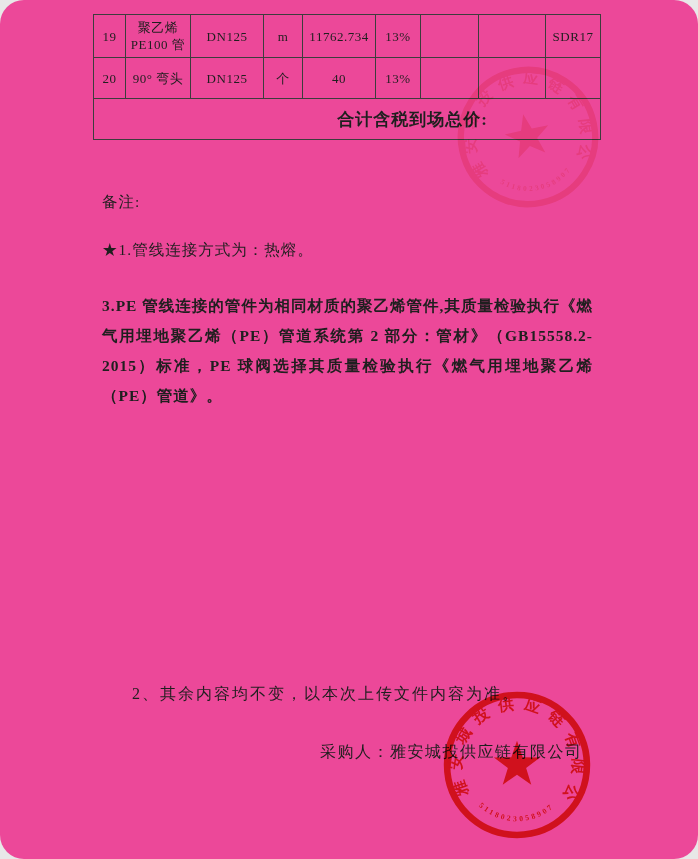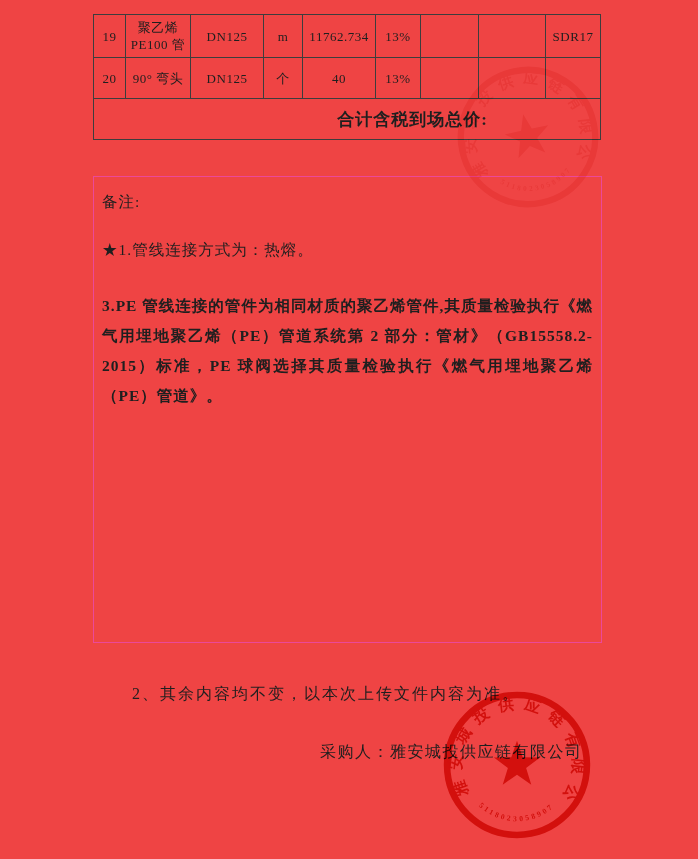--- a/index.html
+++ b/index.html
@@ -1,22 +1,23 @@
 <!DOCTYPE html>
 <html><head>
 <meta charset="utf-8">
 <style>
   html,body{margin:0;padding:0;background:#e8e8e8;}
   .page{
     position:relative;
     width:698px;height:859px;
-    background:#ef4444;
+    background:#ec4899;
     overflow:hidden;
     font-family:"Liberation Serif","DejaVu Serif",serif;
     color:#1f1f1f;
+    border-radius:24px;
   }
 
   
   .items-table{
     position:absolute;left:93px;top:14px;
     border-collapse:collapse;table-layout:fixed;
     width:507px;
   }
   .items-table td{
     border:1px solid #3d3d3d;

